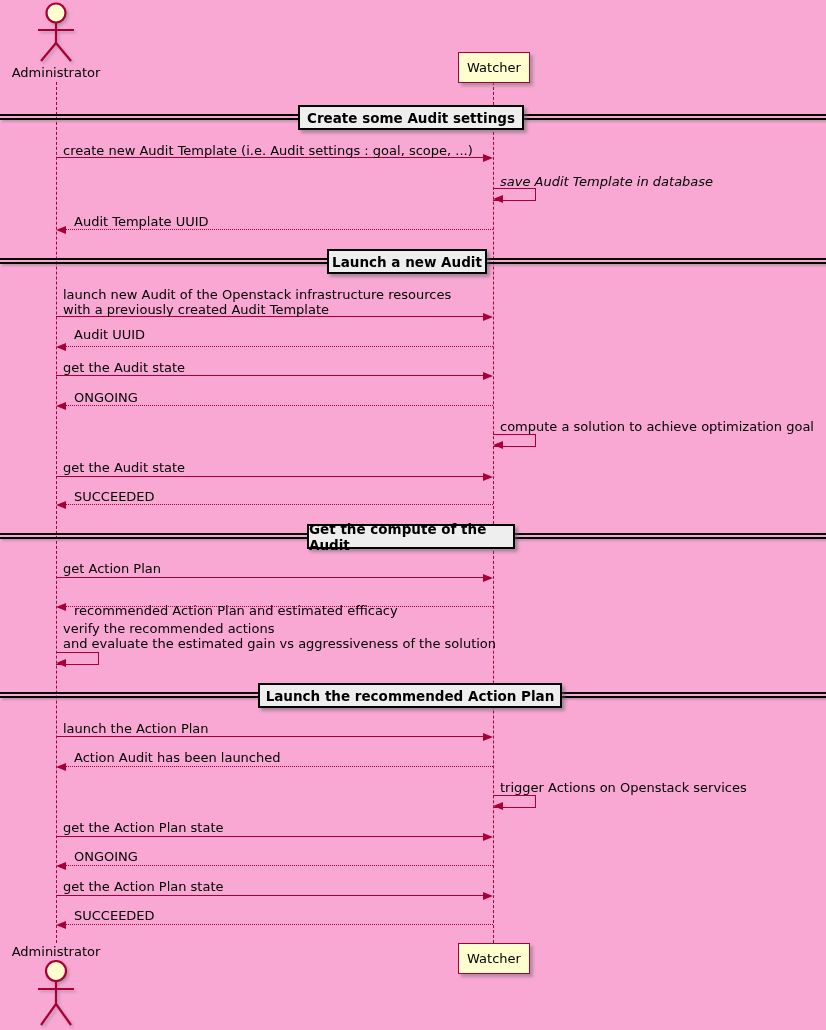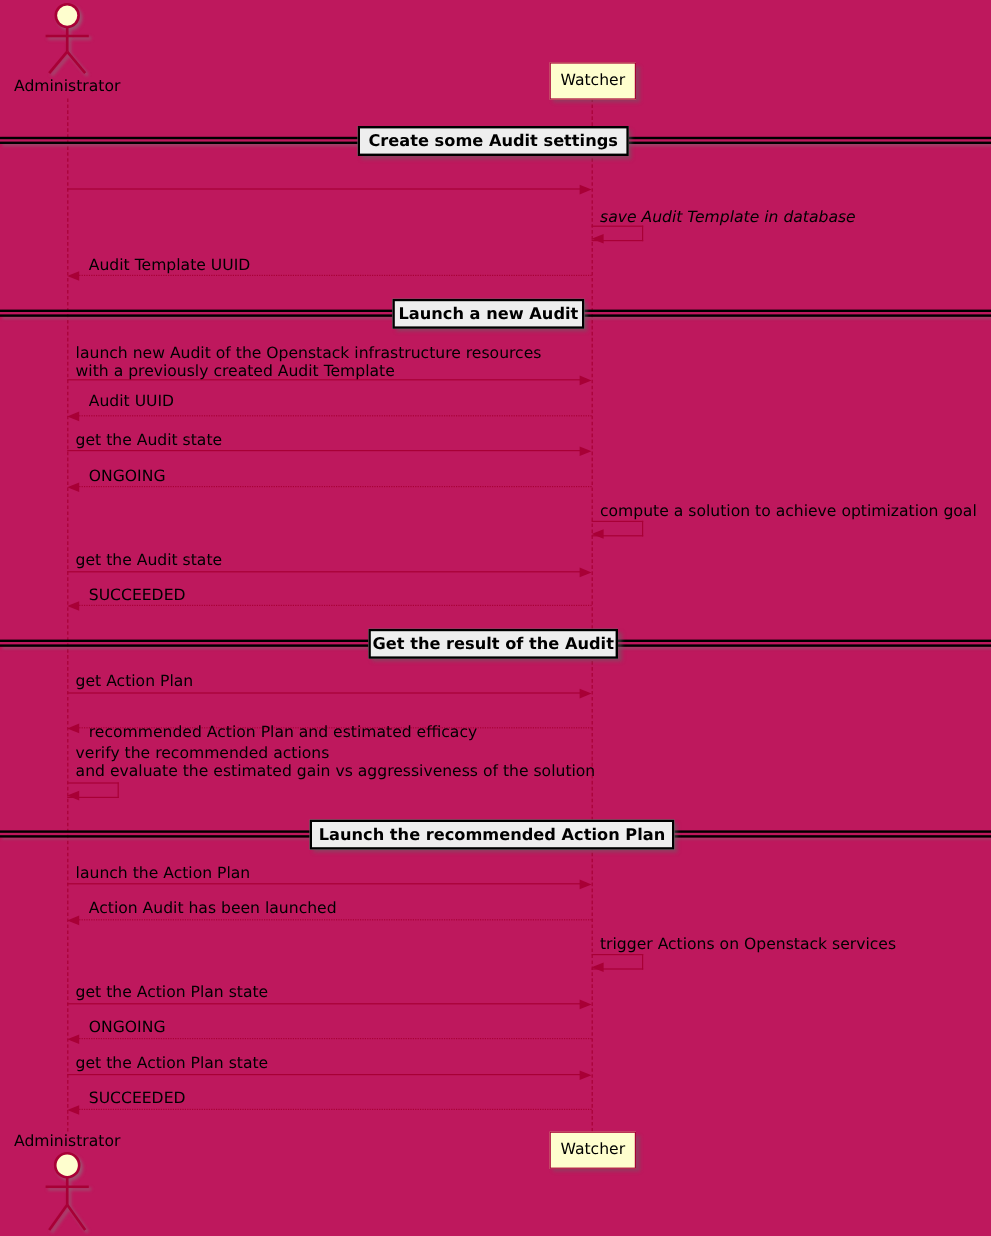--- a/index.html
+++ b/index.html
@@ -1,19 +1,19 @@
 <!DOCTYPE html>
 <html><head>
 <meta charset="utf-8">
 <style>
   html,body{margin:0;padding:0;background:#ffffff;}
   #canvas{
     position:relative;
     width:826px;height:1030px;
-    background:#be185d;
+    background:#f9a8d4;
     font-family:"DejaVu Sans","Liberation Sans",sans-serif;
     font-size:13px;color:#000;
     overflow:hidden;
   }
   .lifeline{
     position:absolute;width:0;
     border-left:1.5px dashed #A80036;
     z-index:1;
   }
   .participant{
@@ -97,20 +97,21 @@
 
   <div class="participant" style="left:458px;top:52px;width:70px;height:29px;">
     <span>Watcher</span>
   </div>
 
   <div class="divider-rule" style="top:114px;"></div>
   <div class="divider-box" style="left:298px;top:105px;width:226px;height:25px;">
     <span>Create some Audit settings</span>
   </div>
 
+  <div class="msg-text" style="left:63px;top:143px;">create new Audit Template (i.e. Audit settings : goal, scope, ...)</div>
   <div class="line-solid" style="left:56px;top:157px;width:428px;"></div>
   <div class="arr-r" style="left:483px;top:153.5px;"></div>
 
   <div class="msg-text" style="left:500px;top:174px;font-style:italic;">save Audit Template in database</div>
   <div class="self-loop" style="left:493px;top:188px;"></div>
   <div class="arr-l" style="left:493px;top:195px;"></div>
 
   <div class="msg-text" style="left:74px;top:214px;">Audit Template UUID</div>
   <div class="line-dotted" style="left:62px;top:229px;width:431px;"></div>
   <div class="arr-l" style="left:56px;top:225.5px;"></div>
@@ -144,21 +145,21 @@
   <div class="msg-text" style="left:63px;top:460px;">get the Audit state</div>
   <div class="line-solid" style="left:56px;top:476px;width:428px;"></div>
   <div class="arr-r" style="left:483px;top:472.5px;"></div>
 
   <div class="msg-text" style="left:74px;top:489px;">SUCCEEDED</div>
   <div class="line-dotted" style="left:62px;top:504px;width:431px;"></div>
   <div class="arr-l" style="left:56px;top:500.5px;"></div>
 
   <div class="divider-rule" style="top:533px;"></div>
   <div class="divider-box" style="left:307px;top:524px;width:208px;height:25px;">
-    <span>Get the result of the Audit</span>
+    <span>Get the compute of the Audit</span>
   </div>
 
   <div class="msg-text" style="left:63px;top:561px;">get Action Plan</div>
   <div class="line-solid" style="left:56px;top:577px;width:428px;"></div>
   <div class="arr-r" style="left:483px;top:573.5px;"></div>
 
   <div class="msg-text" style="left:74px;top:603px;">recommended Action Plan and estimated efficacy</div>
   <div class="line-dotted" style="left:62px;top:606px;width:431px;"></div>
   <div class="arr-l" style="left:56px;top:602.5px;"></div>
 

